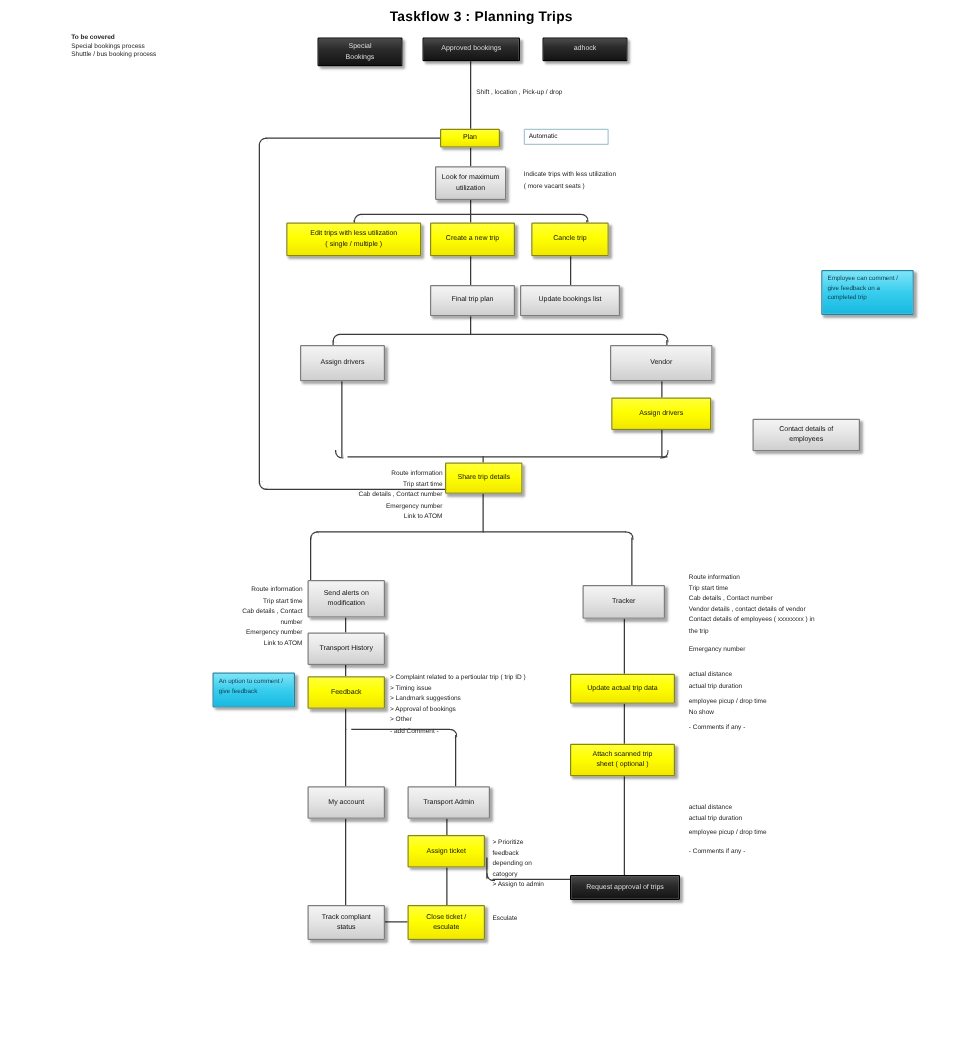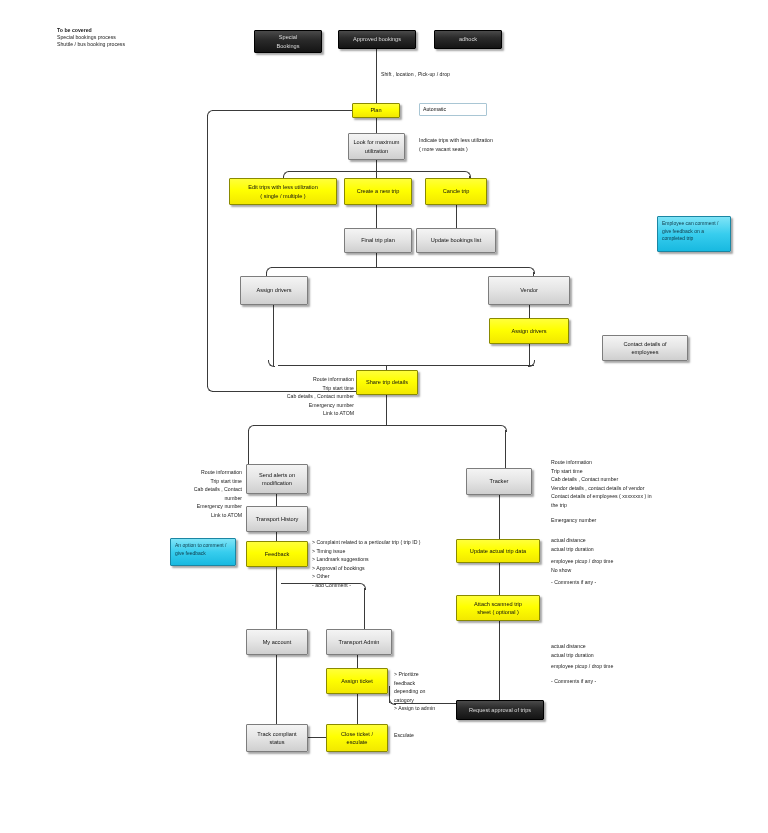--- a/index.html
+++ b/index.html
@@ -35,20 +35,21 @@
   .ln{position:absolute;background:#3a3a3a;z-index:1;}
   .lnh{height:1.4px;}
   .lnv{width:1.4px;}
   .corner{position:absolute;z-index:1;border-color:#3a3a3a;border-style:solid;border-width:0;}
 </style>
 </head>
 <body>
 
 <div id="canvas">
 
+  <div class="title" style="left:260px;top:8px;width:250px;text-align:center;">Taskflow 3 :  Planning Trips</div>
 
   <div class="note bold1" style="left:57px;top:26px;width:120px;">To be covered</div>
   <div class="note" style="left:57px;top:33px;width:120px;">Special bookings process</div>
   <div class="note" style="left:57px;top:40px;width:120px;">Shuttle / bus booking process</div>
 
   <div class="node dark" style="left:254px;top:30px;width:68px;height:23px;">Special
 Bookings</div>
   <div class="node dark" style="left:338px;top:30px;width:78px;height:19px;">Approved bookings</div>
   <div class="node dark" style="left:434px;top:30px;width:68px;height:19px;">adhock</div>
 

